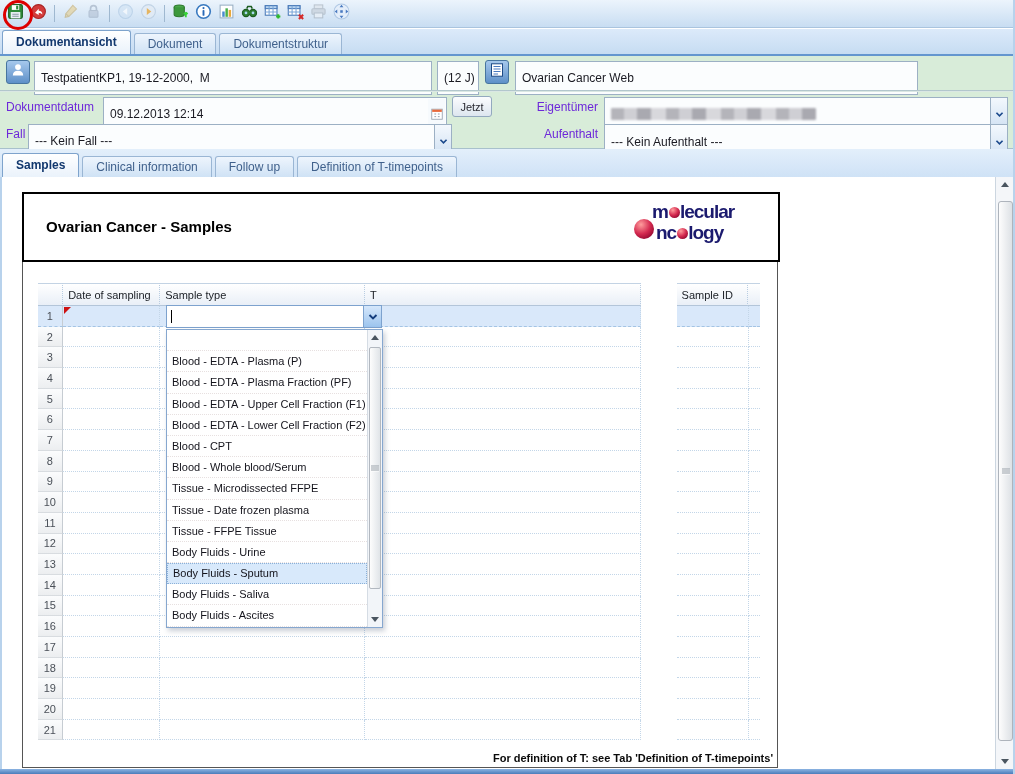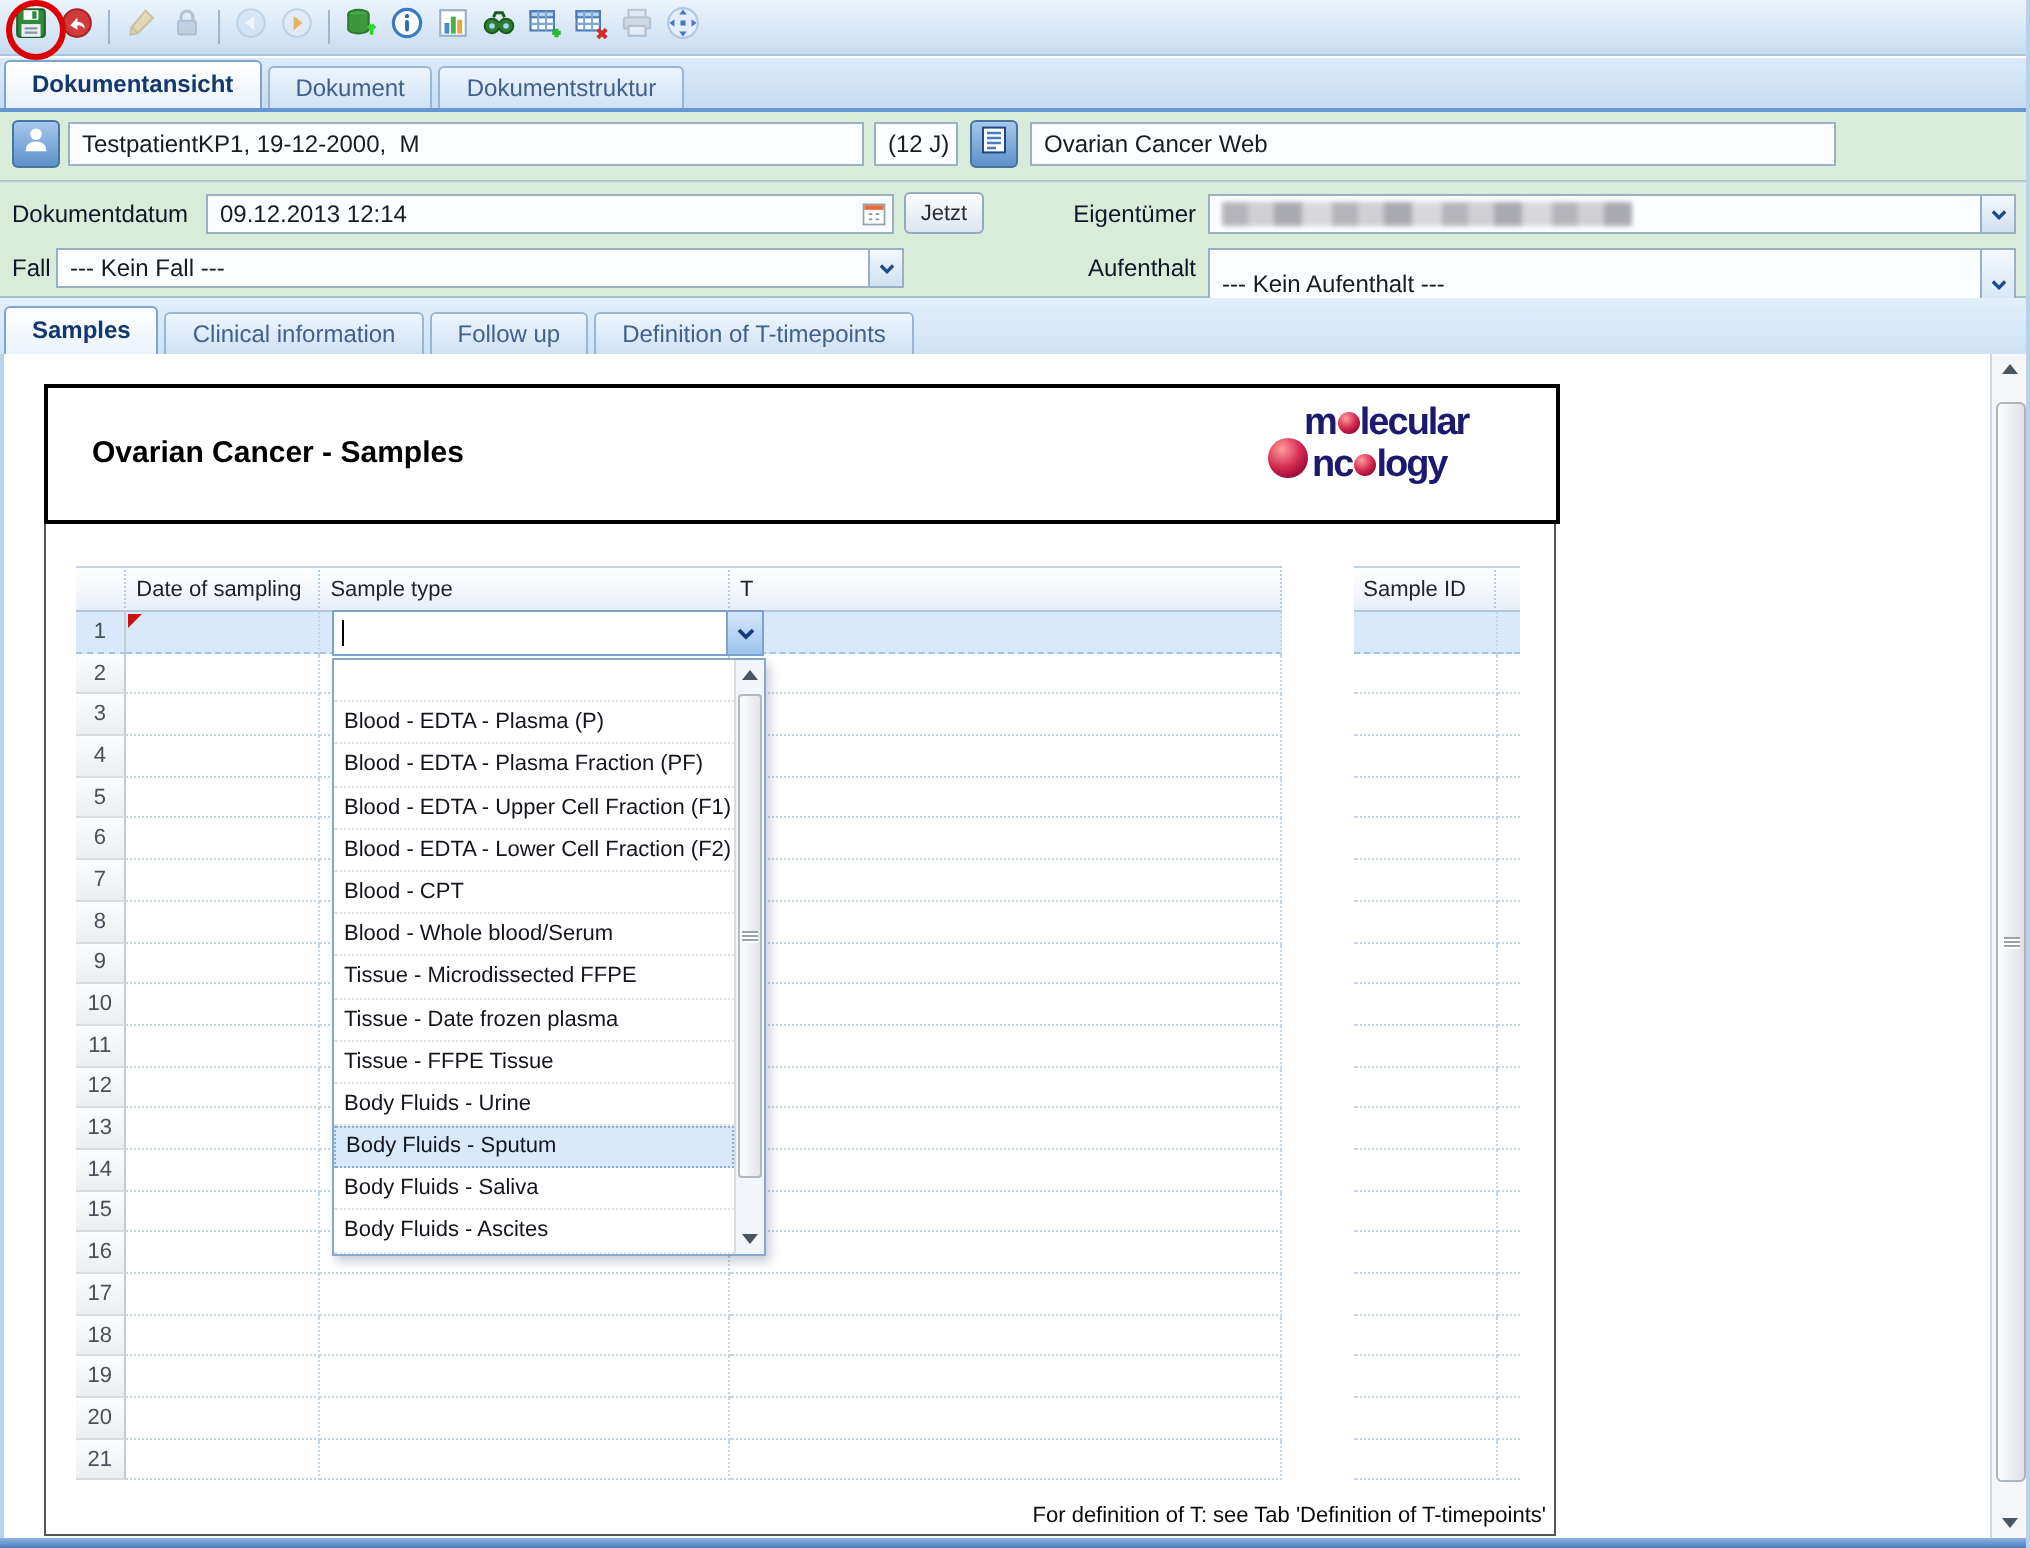--- a/index.html
+++ b/index.html
@@ -24,23 +24,23 @@
          background:linear-gradient(#eef5fd,#cfe2f5); border:1px solid #9ab6d4; border-bottom:none;
          border-radius:3px 3px 0 0; margin-right:3px; white-space:nowrap; }
   .tab.active { height:24px; line-height:23px; font-weight:bold; color:#12386e;
                 background:linear-gradient(#ffffff,#eaf2fb); border-color:#7ea3cc; }
 
   
   .greenarea { position:absolute; left:0; top:56px; width:100%; height:93px; background:#d8ecd9;
                border-bottom:1px solid #a8c0cc; }
   .rowsep { position:absolute; left:0; top:34px; width:100%; height:2px;
             background:linear-gradient(#9fb6c2,#eef8ee); }
-  .lbl { position:absolute; font-size:12px; color:#0f172a; white-space:nowrap; }
+  .lbl { position:absolute; font-size:12px; color:#6d28d9; white-space:nowrap; }
   .field { position:absolute; background:#fbfdfe; border:1px solid #9cb0c4; font-size:12px; color:#1a1a22;
-           padding:4px 6px; display:flex; align-items:center; white-space:pre; overflow:hidden; }
+           padding:16px 6px; display:flex; align-items:center; white-space:pre; overflow:hidden; }
   .bluebtn { position:absolute; width:24px; height:24px; border:1px solid #47759f;
              border-radius:3px; background:linear-gradient(#a6c8ec,#5e90c8);
              display:flex; align-items:center; justify-content:center; }
   .bluebtn svg { width:16px; height:16px; }
   .smallbtn { position:absolute; border:1px solid #93a9bf; border-radius:3px;
               background:linear-gradient(#fbfcfe,#dde6ef); font-size:11px; color:#2a2a32;
               display:flex; align-items:center; justify-content:center; }
   .ddbtn { position:absolute; right:0; top:0; bottom:0; width:17px;
            background:linear-gradient(#f3f8fd,#cfe0f2); border-left:1px solid #9cb0c4;
            display:flex; align-items:center; justify-content:center; }
@@ -64,21 +64,21 @@
   .doc-title { position:absolute; left:22px; top:24px; font-size:15px; font-weight:bold; color:#000; }
   .logo { position:absolute; right:8px; top:3px; width:132px; height:60px; color:#1b1a6e;
           font-weight:bold; font-size:19px; letter-spacing:-1px; line-height:20px; text-align:left; }
   .logo .l1 { position:absolute; left:14px; top:5px; }
   .logo .l2 { position:absolute; left:18px; top:26px; }
   .sphere { display:inline-block; border-radius:50%;
             background:radial-gradient(circle at 35% 28%, #ff9d9d, #d42a50 48%, #860029 88%);
             vertical-align:baseline; }
   .sphere.s { width:11px; height:11px; margin:0 0 0 1px; }
   .sphere.b { position:absolute; left:-4px; top:22px; width:20px; height:20px; }
-  .footer-note { position:absolute; right:4px; bottom:3px; font-size:11px; font-weight:normal; color:#0a0a0a; }
+  .footer-note { position:absolute; right:4px; bottom:3px; font-size:11px; font-weight:bold; color:#0a0a0a; }
 
   
   .table-wrap { position:absolute; left:15px; top:90px; width:722px; }
   .trow { display:flex; width:722px; }
   .hcell { height:23px; line-height:22px; font-size:11px; color:#20242a; padding:0 5px;
            background:linear-gradient(#ffffff,#e9eff7); border-right:1px dotted #b9cde2;
            border-bottom:1px solid #b3c5d9; border-top:1px solid #c3d3e4; overflow:hidden; white-space:nowrap; }
   .bcell { height:20.7px; border-right:1px dotted #c3d6e8; border-bottom:1px dotted #c3d6e8;
            position:relative; background:#fff; }
   .ncell { display:flex; align-items:center; justify-content:center; font-size:11px; color:#4a5058;

